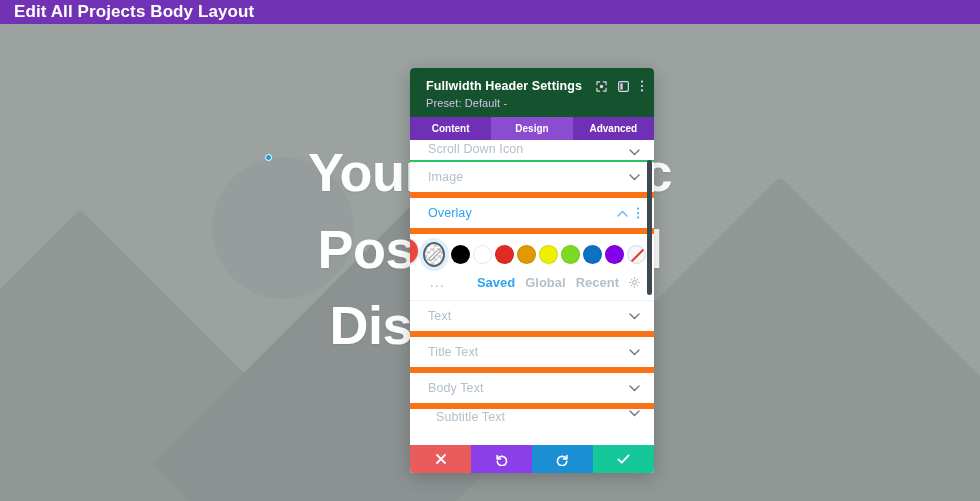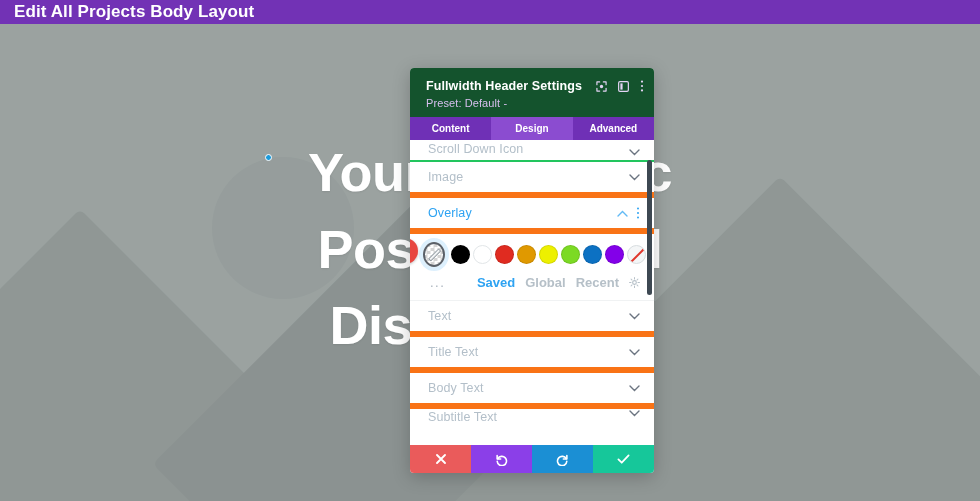--- a/index.html
+++ b/index.html
@@ -146,20 +146,21 @@
     justify-content: space-between;
     padding: 0 14px 4px 18px;
     border-bottom: 2px solid #22c55e;
     overflow: hidden;
   }
   .sect-partial-bottom {
     height: 16px; display: flex; align-items: flex-start;
     justify-content: space-between;
     padding: 1px 14px 0 18px;
     overflow: hidden;
+    margin-left: 8px;
   }
 
   
   .panel { padding: 8px 0 10px 0; border-bottom: 1px solid #f0f2f3; }
   .field-label {
     font-size: 10.5px; color: #4c5866; font-weight: bold;
     padding: 2px 18px 8px 18px; letter-spacing: .1px;
   }
   .swatch-row {
     display: flex; align-items: center; gap: 3px;

